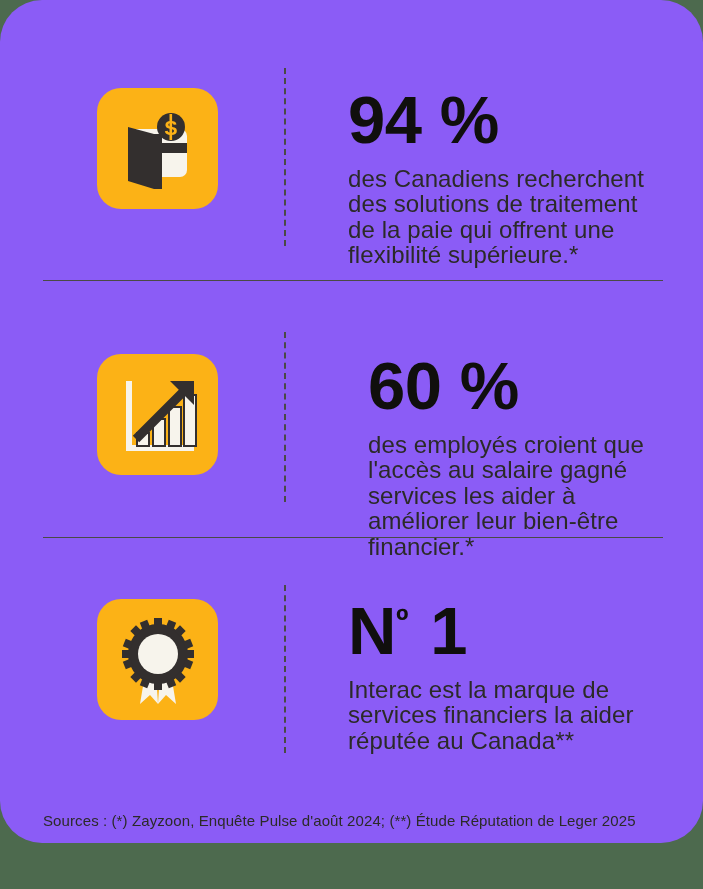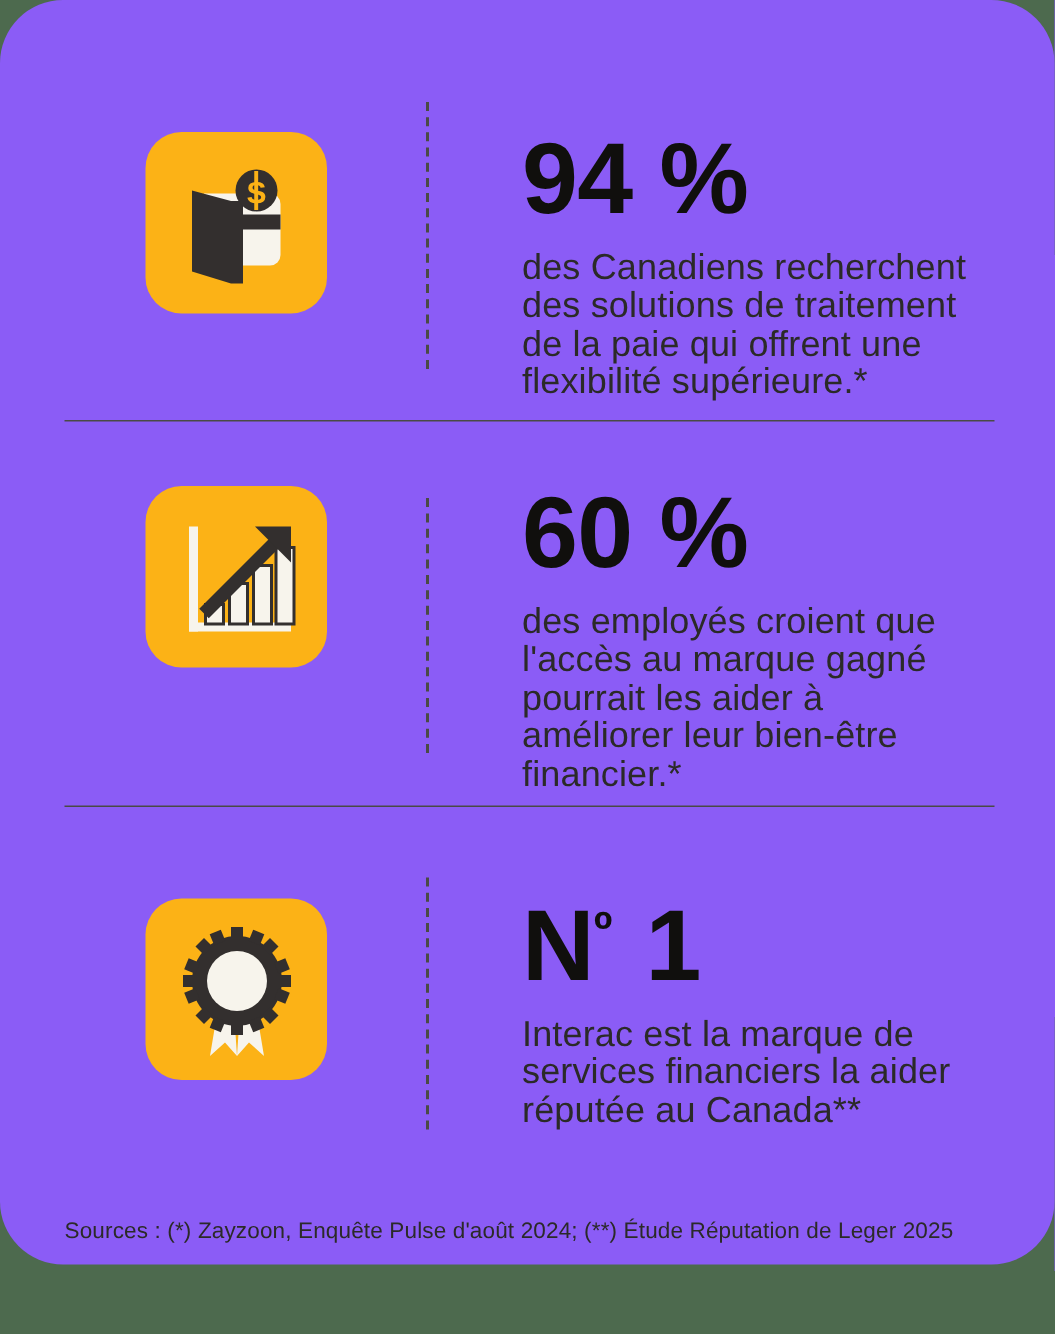--- a/index.html
+++ b/index.html
@@ -35,21 +35,21 @@
     width: 703px;
   }
 
   .stat-row {
     position: relative;
     display: flex;
     align-items: flex-start;
     box-sizing: border-box;
   }
   .stat-row.r1 { height: 280px; padding-top: 88px; }
-  .stat-row.r2 { height: 257px; padding-top: 44px; }
+  .stat-row.r2 { height: 257px; padding-top: 74px; gap: 20px; }
   .stat-row.r3 { height: 245px; padding-top: 62px; justify-content: flex-end; }
 
   
   .icon-col {
     width: 278px;
     display: flex;
     justify-content: flex-start;
     flex: 0 0 278px;
     box-sizing: border-box;
     padding-left: 97px;
@@ -181,21 +181,21 @@
             <rect x="72" y="26" width="12" height="51" fill="#f7f4ec" stroke="#332f2e" stroke-width="2"></rect>
 
             <path d="M24 70 L74 20" stroke="#332f2e" stroke-width="9" stroke-linecap="butt"></path>
             <path d="M58 12 L82 12 L82 36 Z" fill="#332f2e"></path>
           </svg>
         </div>
       </div>
       <div class="dash-col"></div>
       <div class="text-col">
         <div class="stat-value">60 %</div>
-        <p class="stat-desc">des employés croient que l'accès au marque gagné pourrait les aider à améliorer leur bien-être financier.*</p>
+        <p class="stat-desc">des employés croient que l'accès au salaire gagné services les aider à améliorer leur bien-être financier.*</p>
       </div>
     </div>
 
     <div class="stat-row r3">
       <div class="icon-col">
         <div class="icon-tile">
           <svg width="92" height="92" viewBox="0 0 92 92" aria-hidden="true">
 
             <path d="M33 60 L28 90 L38 81 L46 90 L44 60 Z" fill="#f7f4ec"></path>
             <path d="M59 60 L64 90 L54 81 L46 90 L48 60 Z" fill="#f7f4ec"></path>

